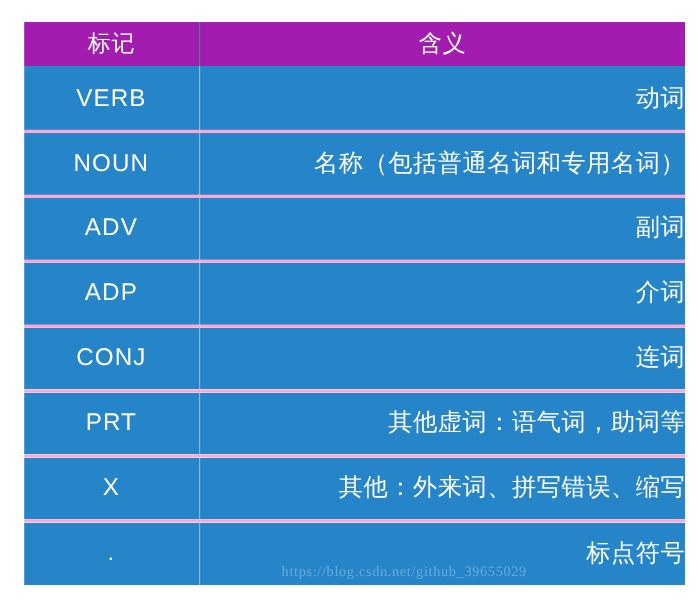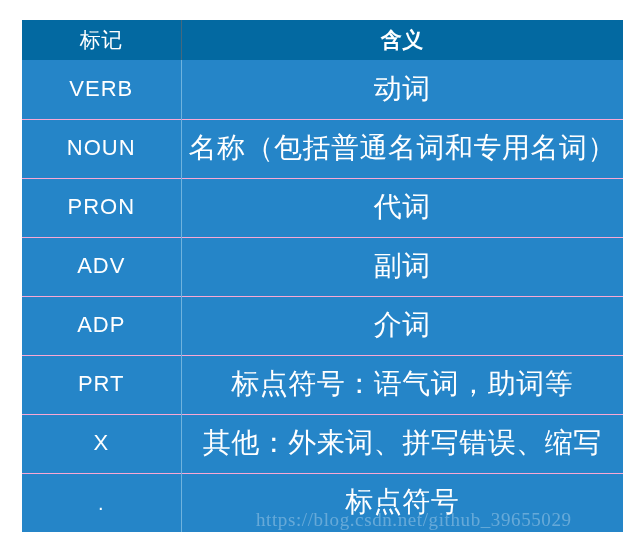--- a/index.html
+++ b/index.html
@@ -40,61 +40,62 @@
     letter-spacing: 0.5px;
     line-height: 1.1;
     overflow: hidden;
     white-space: nowrap;
   }
 
   #pos-table thead tr {
     height: 40px;
   }
   #pos-table thead th {
-    background: #0369a1;
+    background: #a21caf;
     font-size: 21px;
     border-right: 1px solid #44697f;
   }
-  #pos-table thead th:last-child { border-right: none; font-weight: bold; }
+  #pos-table thead th:last-child { border-right: none; }
 
   #pos-table tbody tr {
     height: 39.3px;
   }
   #pos-table tbody td {
     background: #2585c8;
     font-size: 22px;
-    border-top: 1px solid #f9a8d4;
+    border-top: 3px solid #f9a8d4;
     border-right: 1px solid #6fb3de;
   }
   #pos-table tbody td:last-child { border-right: none; }
   #pos-table tbody tr:first-child td { border-top: none; }
 
   #pos-table tbody td.tag-cell {
     font-size: 22px;
     letter-spacing: 1px;
   }
   #pos-table tbody td.meaning-cell {
-    font-size: 28px;
+    font-size: 22px;
     letter-spacing: 0.5px;
+    text-align: right;
   }
 
   
   #pos-table tbody tr.row-punct td.tag-cell {
     font-size: 20px;
   }
 
   #watermark {
     position: absolute;
     left: 256px;
     top: 507px;
     width: 370px;
     height: 26px;
     color: rgba(255,255,255,0.30);
     font-family: "Liberation Serif", "DejaVu Serif", serif;
-    font-size: 19px;
+    font-size: 13px;
     letter-spacing: 0.6px;
     line-height: 26px;
     white-space: nowrap;
     pointer-events: none;
     text-align: left;
   }
 </style>
 </head>
 <body>
 
@@ -112,34 +113,34 @@
   <tbody>
     <tr>
       <td class="tag-cell">VERB</td>
       <td class="meaning-cell">动词</td>
     </tr>
     <tr>
       <td class="tag-cell">NOUN</td>
       <td class="meaning-cell">名称（包括普通名词和专用名词）</td>
     </tr>
     <tr>
-      <td class="tag-cell">PRON</td>
-      <td class="meaning-cell">代词</td>
-    </tr>
-    <tr>
       <td class="tag-cell">ADV</td>
       <td class="meaning-cell">副词</td>
     </tr>
     <tr>
       <td class="tag-cell">ADP</td>
       <td class="meaning-cell">介词</td>
     </tr>
     <tr>
+      <td class="tag-cell">CONJ</td>
+      <td class="meaning-cell">连词</td>
+    </tr>
+    <tr>
       <td class="tag-cell">PRT</td>
-      <td class="meaning-cell">标点符号：语气词，助词等</td>
+      <td class="meaning-cell">其他虚词：语气词，助词等</td>
     </tr>
     <tr>
       <td class="tag-cell">X</td>
       <td class="meaning-cell">其他：外来词、拼写错误、缩写</td>
     </tr>
     <tr class="row-punct">
       <td class="tag-cell">.</td>
       <td class="meaning-cell">标点符号</td>
     </tr>
   </tbody>

